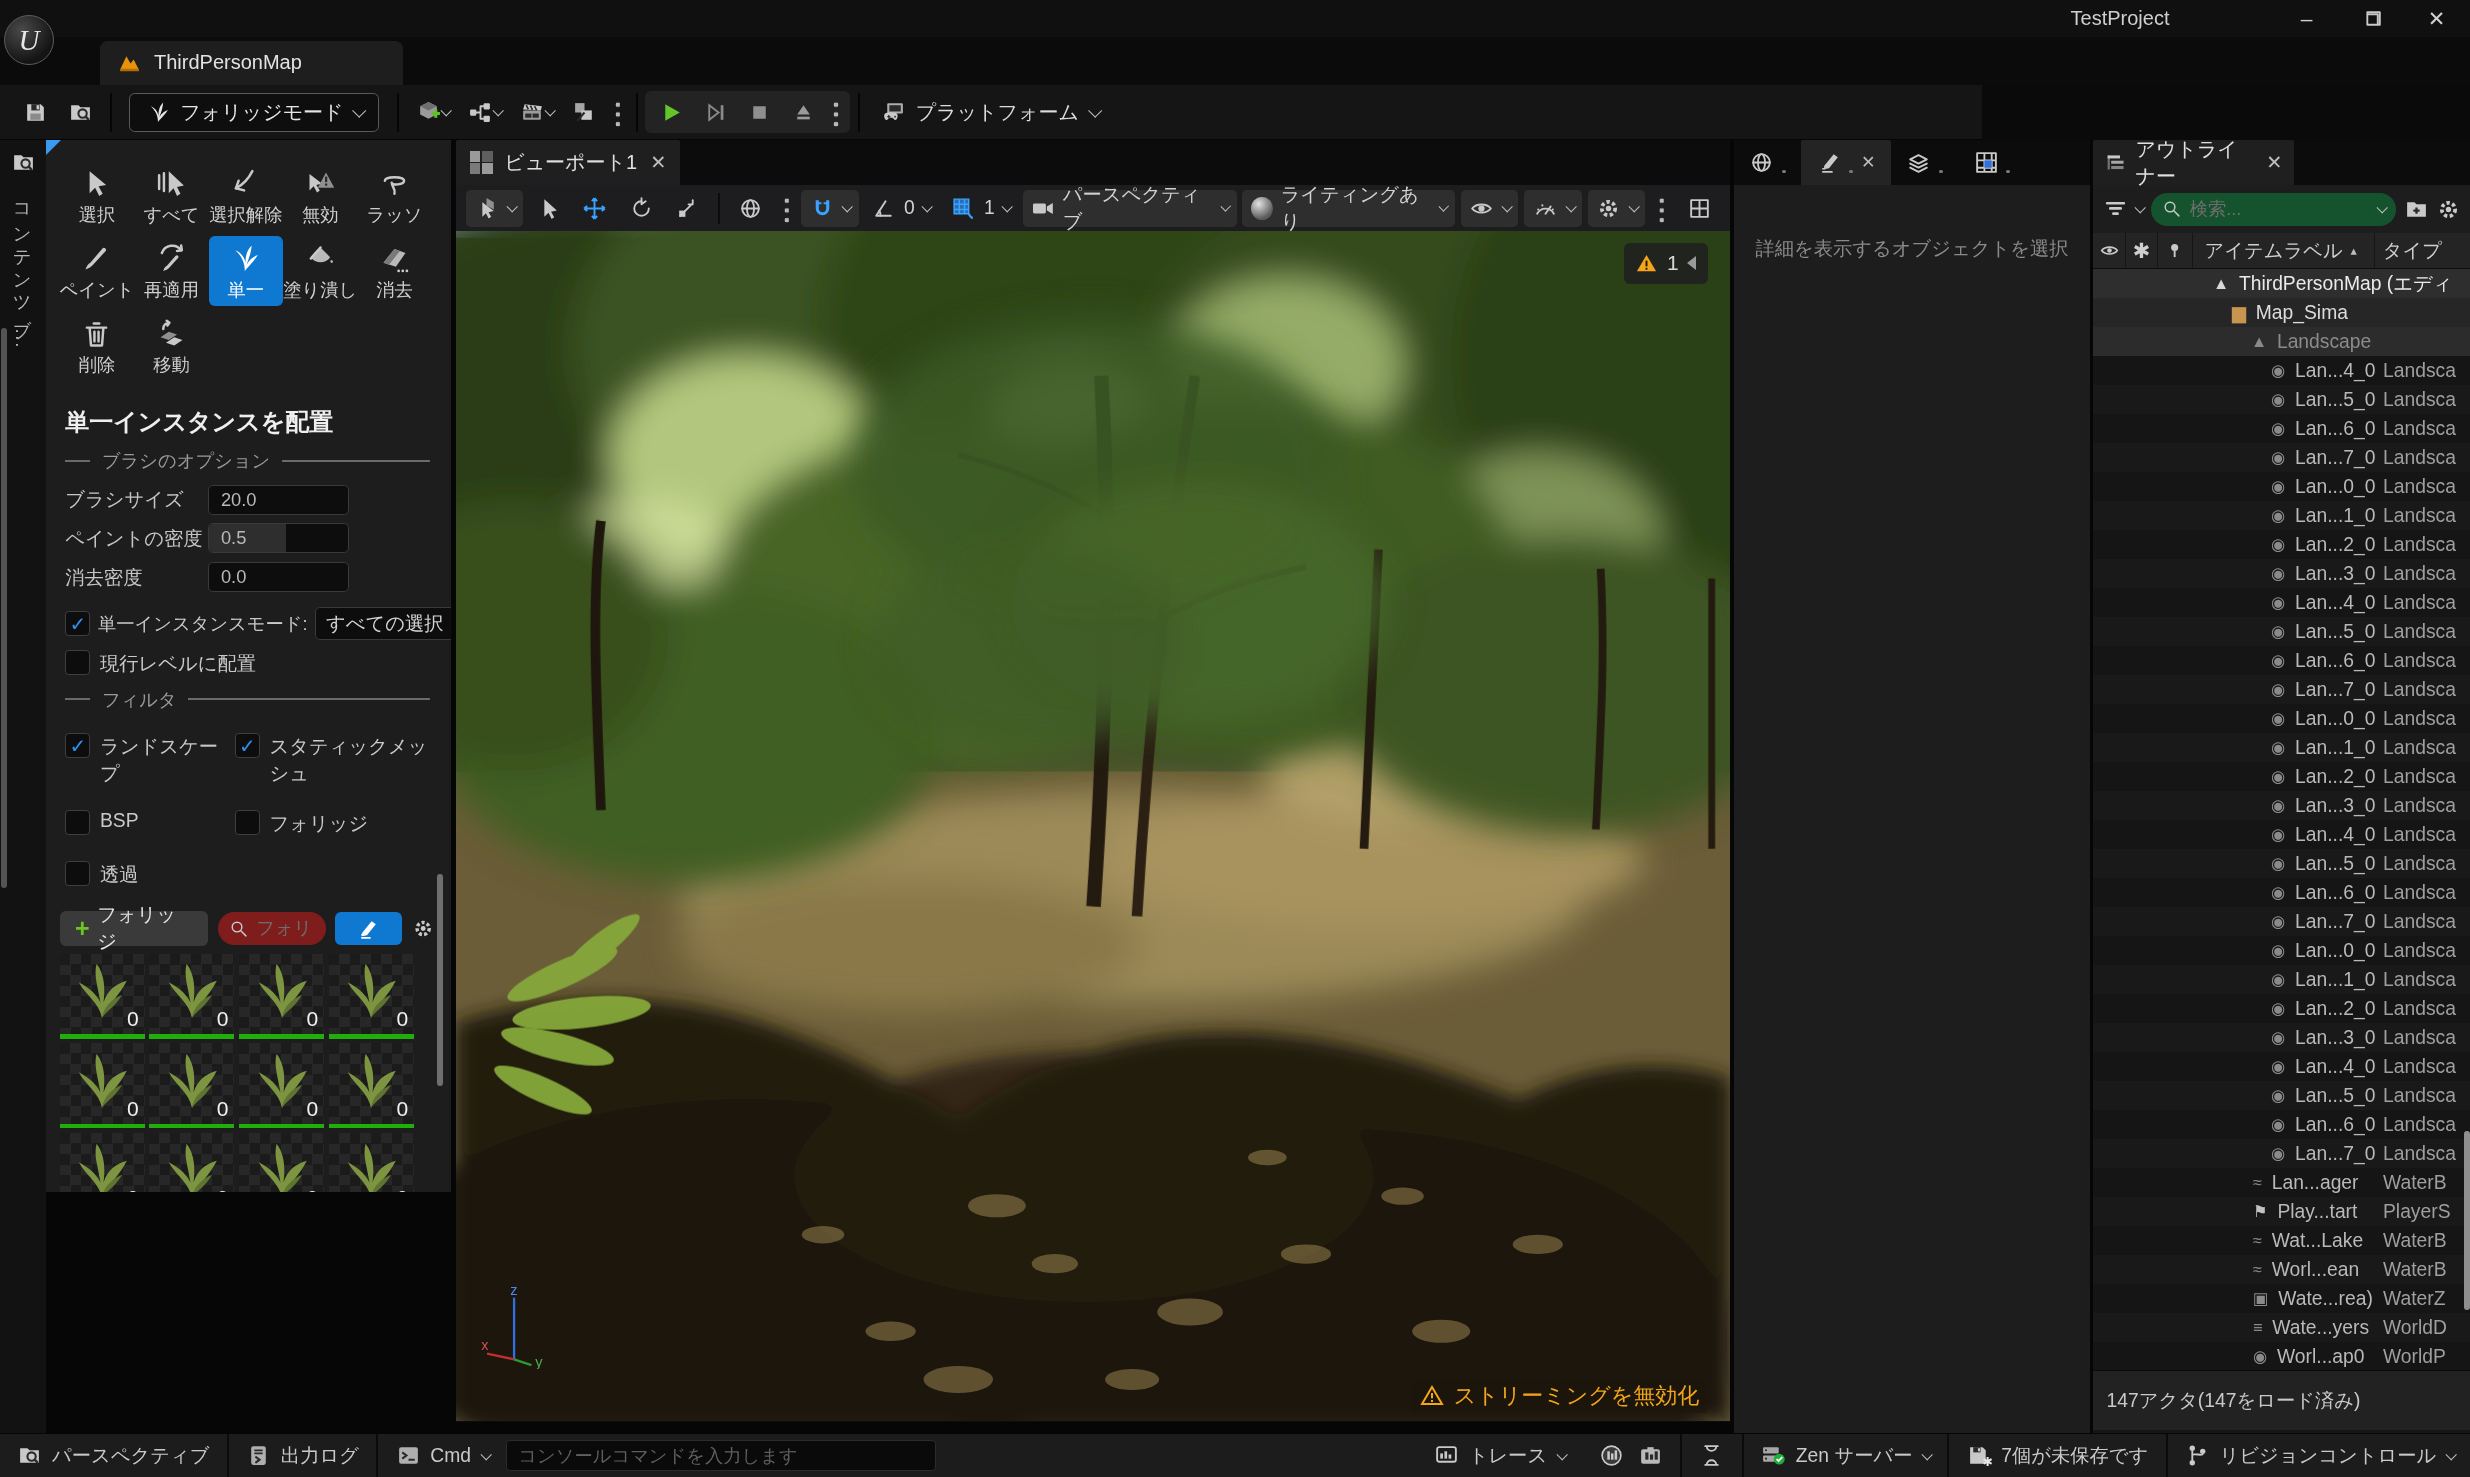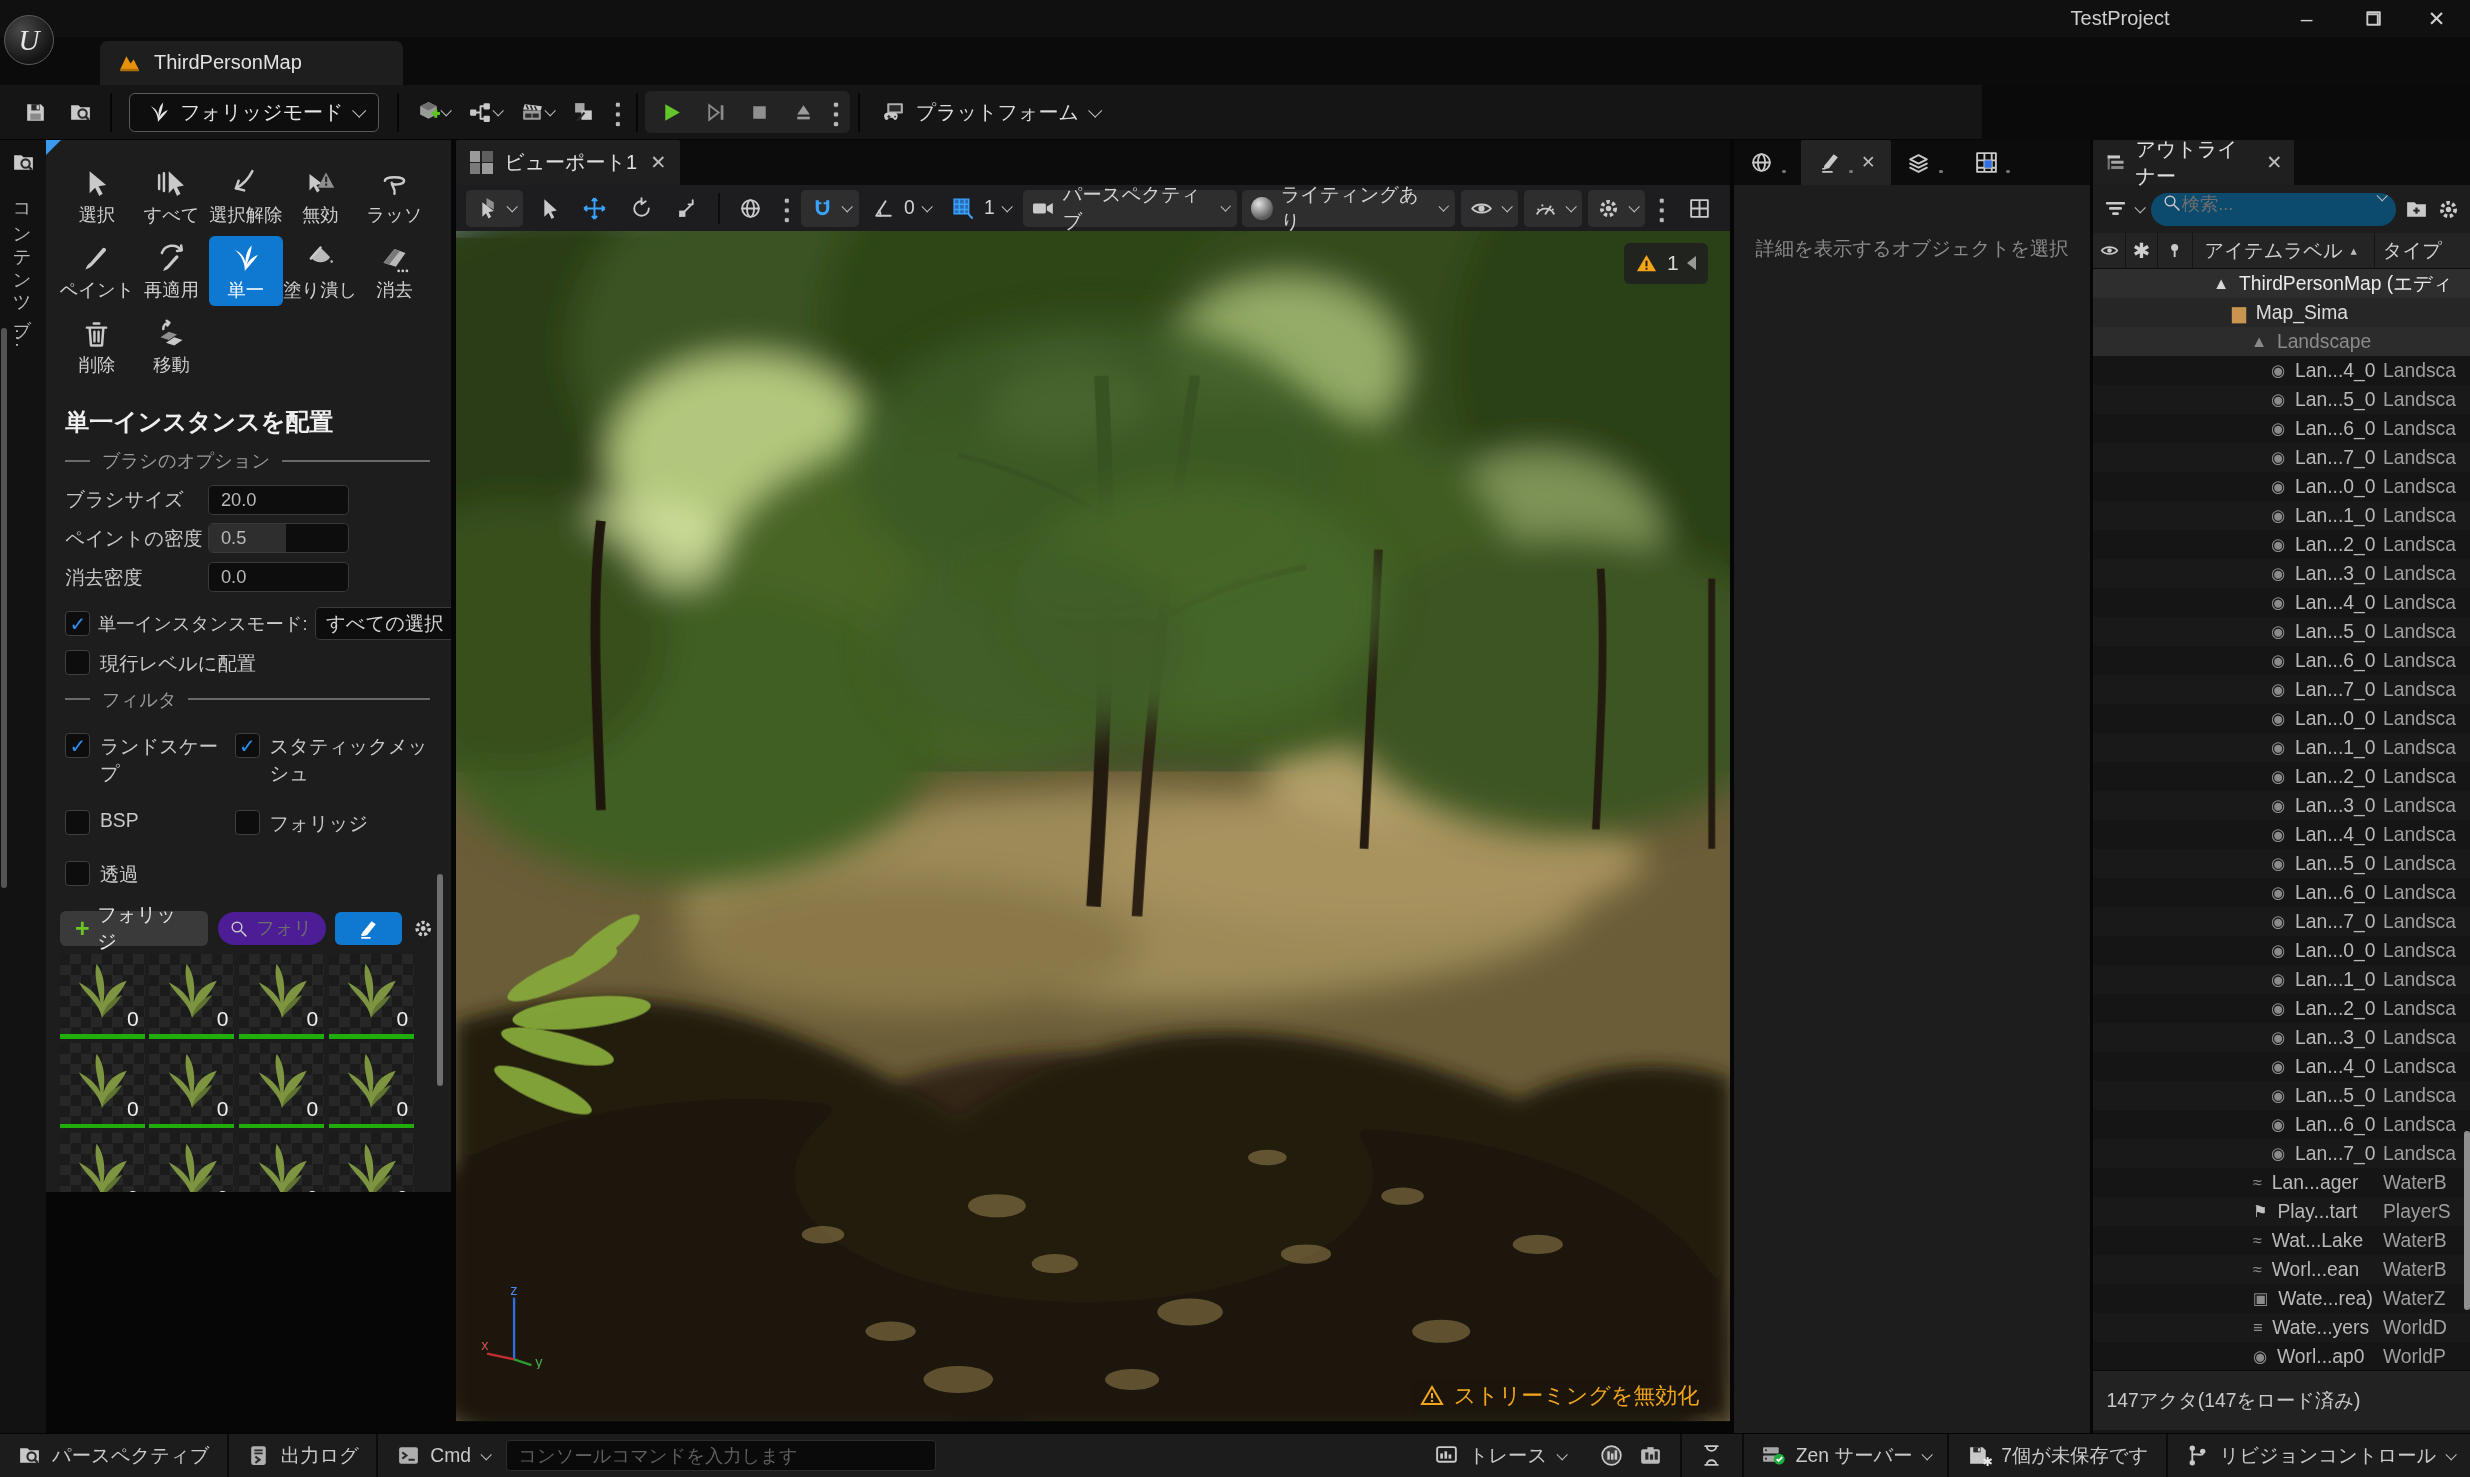--- a/index.html
+++ b/index.html
@@ -65,21 +65,21 @@
   .checkbox.on::after { content:"✓"; color:#2f8fef; font-size:20px; font-weight:bold; }
   .check-row { display:flex; align-items:flex-start; gap:9.7px; margin:9.7px 0; font-size:19.3px; color:#c9c9c9; }
   #single-mode-row { display:flex; align-items:center; gap:7.7px; margin:15.4px 0 7.7px 0; }
   #single-mode-row .sm-label { font-size:18.3px; color:#c9c9c9; white-space:nowrap; }
   #single-mode-dd { margin-left:auto; width:166px; height:33px; background:#0d0d0d; border:1px solid #3a3a3a; border-radius:4.8px; display:flex; align-items:center; justify-content:space-between; padding:0 9.7px; font-size:19.3px; color:#d4d4d4; flex:none; }
   #filters-grid { display:grid; grid-template-columns:1fr 1.15fr; row-gap:3.9px; }
 
   #palette-header { display:flex; align-items:center; gap:9.7px; padding:13.5px 15.4px 7.7px 13.5px; }
   #add-foliage-btn { display:flex; align-items:center; gap:7.7px; background:#3a3a3a; border-radius:5.8px; height:35px; padding:0 15.4px; font-size:19.3px; color:#e4e4e4; }
   #add-foliage-btn .plus { color:#6dc425; font-size:25px; font-weight:bold; line-height:1; }
-  #palette-search { flex:1; height:33px; background:#4c1d95; border-radius:16.4px; display:flex; align-items:center; gap:7.7px; padding:0 11.6px; }
+  #palette-search { flex:1; height:33px; background:#7f1d1d; border-radius:16.4px; display:flex; align-items:center; gap:7.7px; padding:0 11.6px; }
   #palette-search input { background:transparent; border:none; outline:none; color:#9a9a9a; font-size:18.3px; width:58px; }
   #palette-search input::placeholder { color:#6e6e6e; }
   #palette-paint-btn { width:68px; height:33px; background:#0f78d1; border-radius:5.8px; display:flex; align-items:center; justify-content:center; }
   #palette-grid { display:grid; grid-template-columns:repeat(4,85px); gap:4.8px; padding-left:13.5px; height:323px; overflow:hidden; align-content:start; }
   .tile { position:relative; width:85px; height:85px;
     background:conic-gradient(#272727 90deg, #1b1b1b 90deg 180deg, #272727 180deg 270deg, #1b1b1b 270deg); background-size:21px 21px; }
   .tile svg { position:absolute; left:11.6px; top:5.8px; width:62px; height:62px; }
   .tile .count { position:absolute; right:5.8px; bottom:7.7px; color:#f2f2f2; font-size:21px; }
   .tile .bar { position:absolute; left:0; bottom:0; width:100%; height:4.8px; background:#1fae0a; }
   #palette-scrollbar { position:absolute; right:7.7px; top:734px; width:6.8px; height:212px; background:#6f6f6f; border-radius:3.9px; }
@@ -114,21 +114,21 @@
   .d-tab .dot { width:3.9px; height:3.9px; border-radius:50%; background:#7a7a7a; align-self:flex-end; margin-bottom:11.6px; }
   .d-tab.active { background:#242424; border-radius:1.9px 1.9px 0 0; }
   #details-hint { margin-top:50px; text-align:center; color:#8a8a8a; font-size:19.3px; }
 
   
   #outliner-panel { position:absolute; left:2093px; top:0; width:378px; height:1293px; background:#161616; }
   #outliner-tabrow { height:45px; background:#0c0c0c; display:flex; }
   #outliner-tab { width:201px; background:#1f1f1f; display:flex; align-items:center; gap:9.7px; padding-left:11.6px; font-size:20px; color:#e0e0e0; border-radius:1.9px 1.9px 0 0; }
   #outliner-tab .close { margin-left:auto; margin-right:11.6px; color:#bdbdbd; font-size:19.3px; }
   #outliner-searchrow { height:48px; display:flex; align-items:center; gap:7.7px; padding:0 9.7px; background:#1d1d1d; }
-  #outliner-search { flex:1; height:33px; background:#0c4a6e; border-radius:16.4px; display:flex; align-items:flex-start; gap:0; padding:0 11.6px; }
+  #outliner-search { flex:1; height:33px; background:#14532d; border-radius:16.4px; display:flex; align-items:center; gap:8px; padding:0 11.6px; }
   #outliner-search input { background:transparent; border:none; outline:none; color:#9a9a9a; font-size:18.3px; width:106px; }
   #outliner-search input::placeholder { color:#6e6e6e; }
   #outliner-header { height:36px; background:#242424; display:flex; align-items:stretch; font-size:19.3px; color:#cfcfcf; border-bottom:1px solid #0e0e0e; }
   .oh-cell { display:flex; align-items:center; justify-content:center; border-right:1px solid #151515; }
   .oh-eye{width:33px;} .oh-star{width:32px; font-size:21px;} .oh-pin{width:35px;}
   .oh-label{flex:1; justify-content:flex-start; padding-left:11.6px; gap:7.7px;}
   .oh-type{width:96px; justify-content:flex-start; padding-left:7.7px; border-right:none;}
   #outliner-rows { height:1101px; overflow:hidden; position:relative; }
   .ol-row { height:29px; display:flex; align-items:center; position:relative; font-size:19.3px; color:#b9b9b9; padding-left:178px; white-space:nowrap; }
   .ol-row:nth-child(odd){ background:#191919; }

